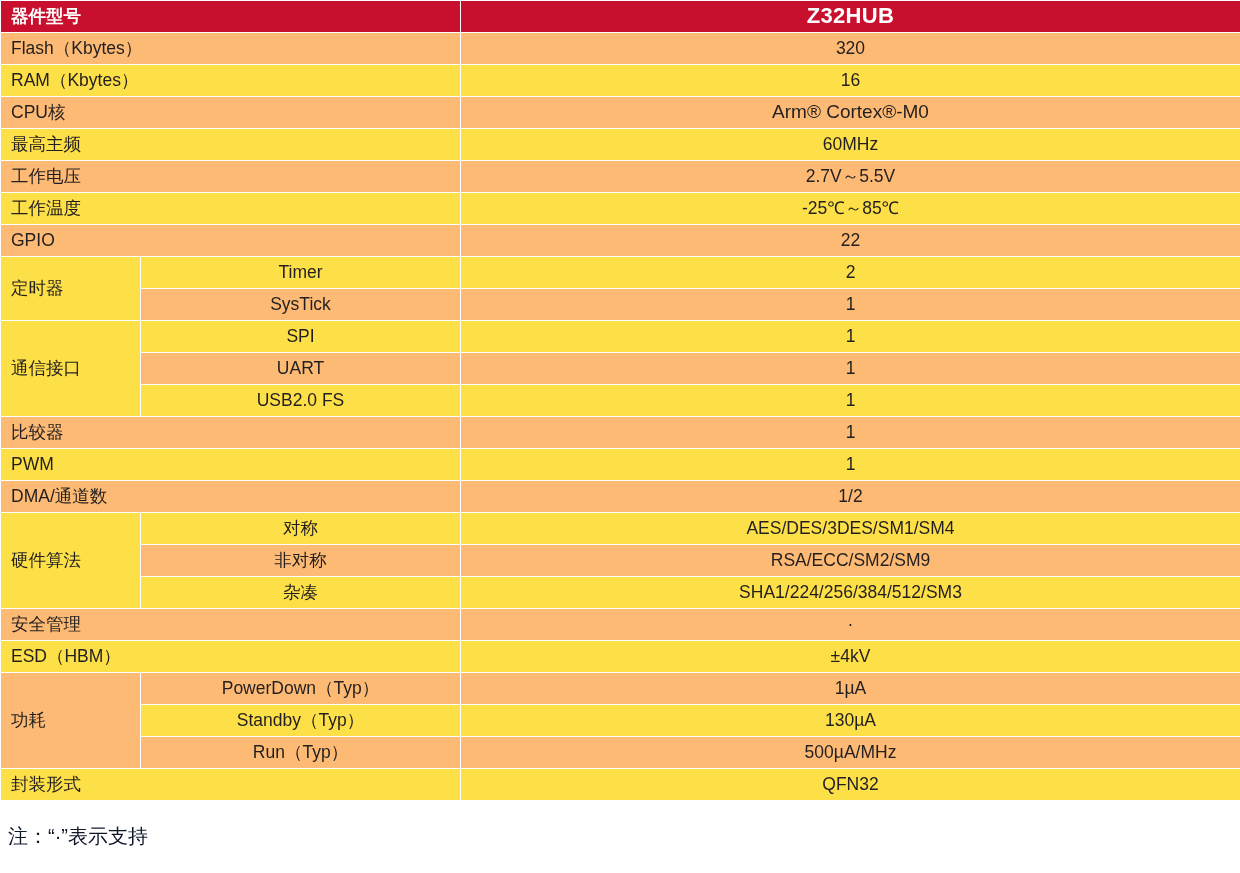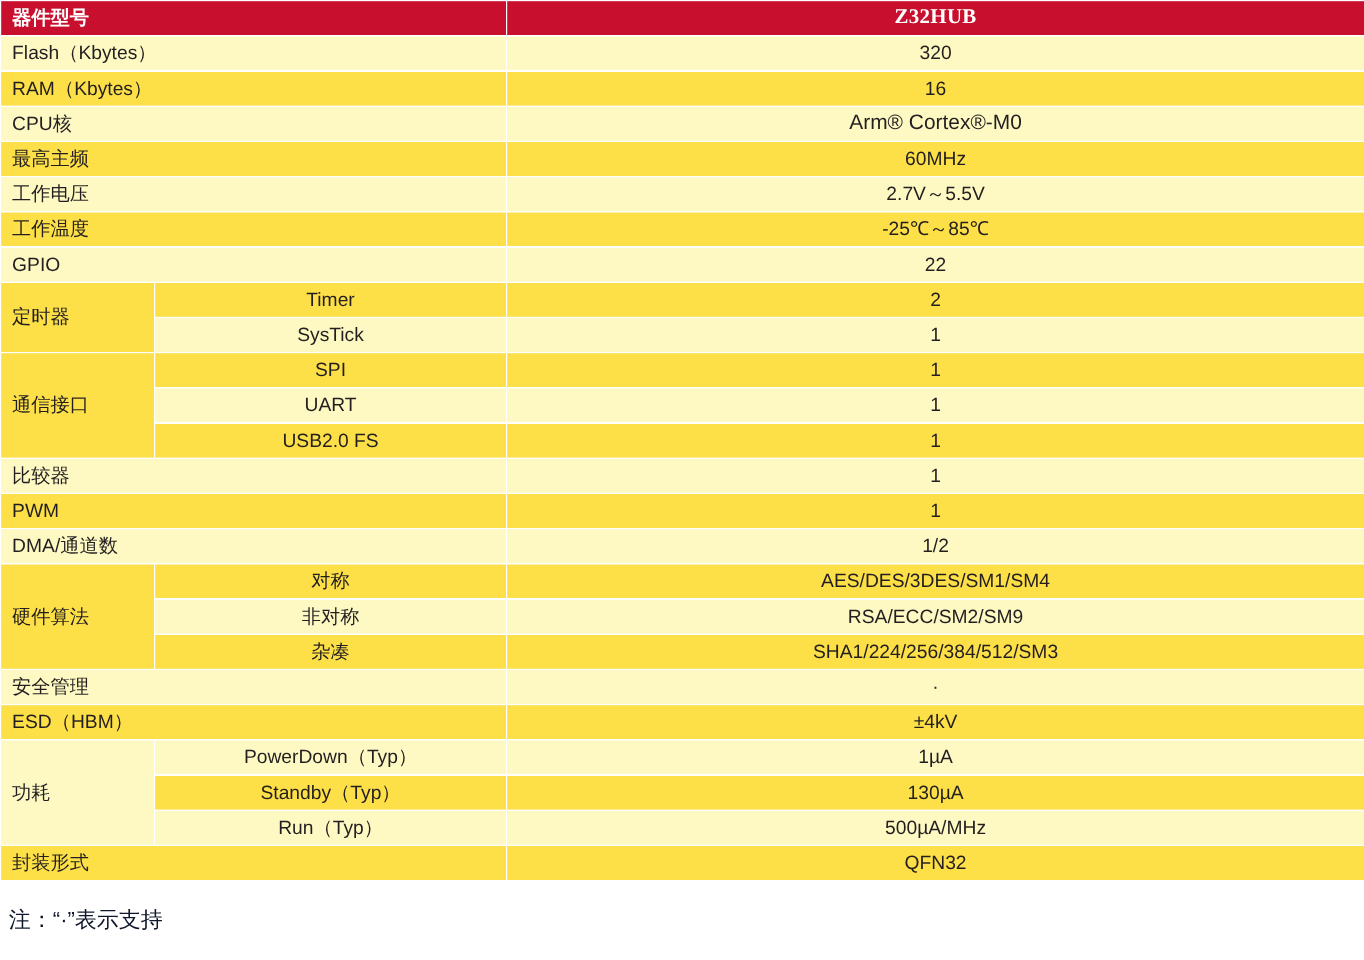--- a/index.html
+++ b/index.html
@@ -42,27 +42,26 @@
   
   .hdr-row { height: 33px; }
   .hdr {
     background: #c8102e;
     color: #ffffff;
     font-weight: bold;
     font-size: 17.5px;
   }
   .hdr.right {
     text-align: center;
-    font-size: 19px;
+    font-size: 22px;
     letter-spacing: .3px;
-    font-family: Liberation Serif, serif;
   }
 
   
-  .shade-d { background: #fef9c3; }
+  .shade-d { background: #fdba74; }
   .shade-l { background: #fde047; }
 
   .lbl { text-align: left; }
   .val { text-align: center; font-size: 16.5px; }
   .sub { text-align: center; font-size: 17.5px; padding-left: 22px; }
   .grouplbl { text-align: left; font-size: 17.5px; }
 
   .note {
     margin: 22px 0 0 8px;
     font-size: 20px;

